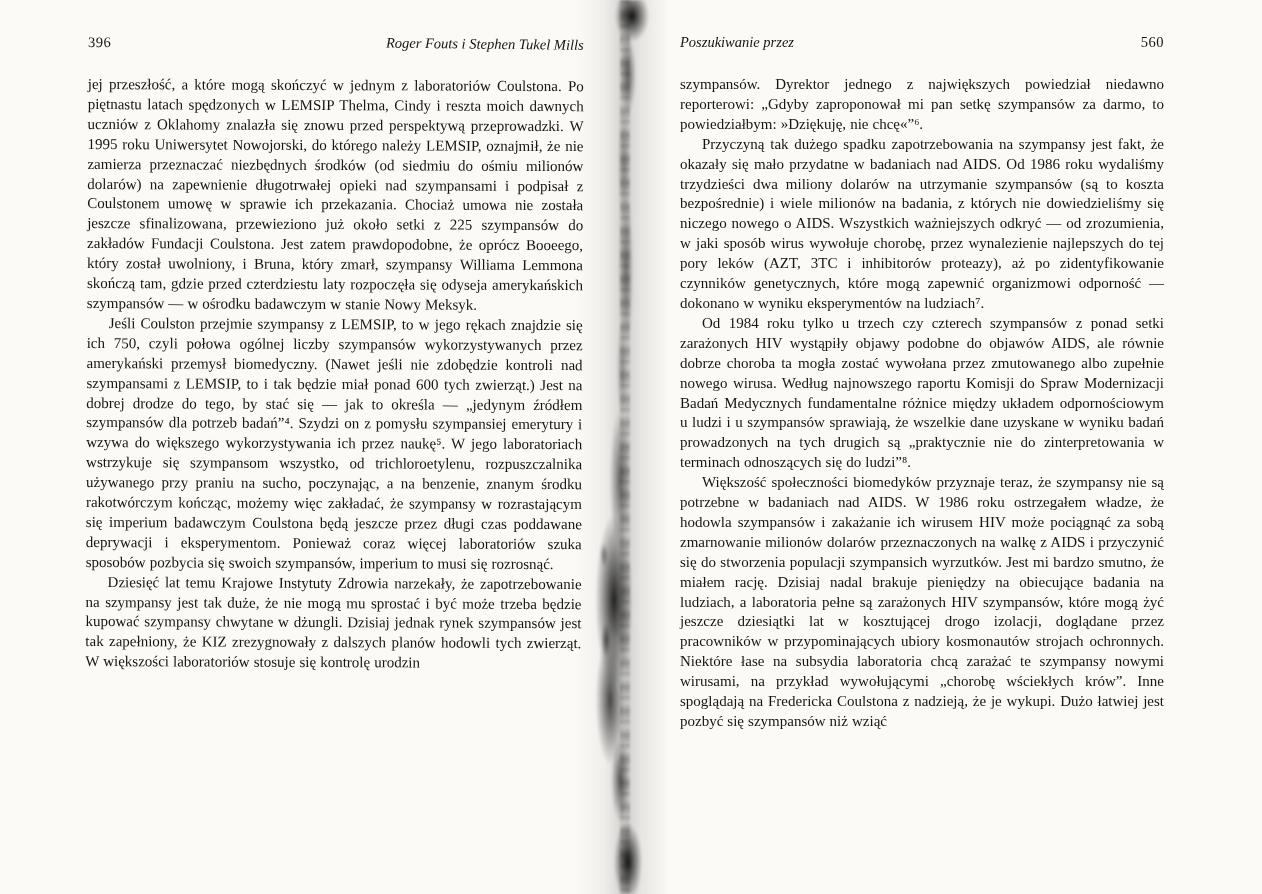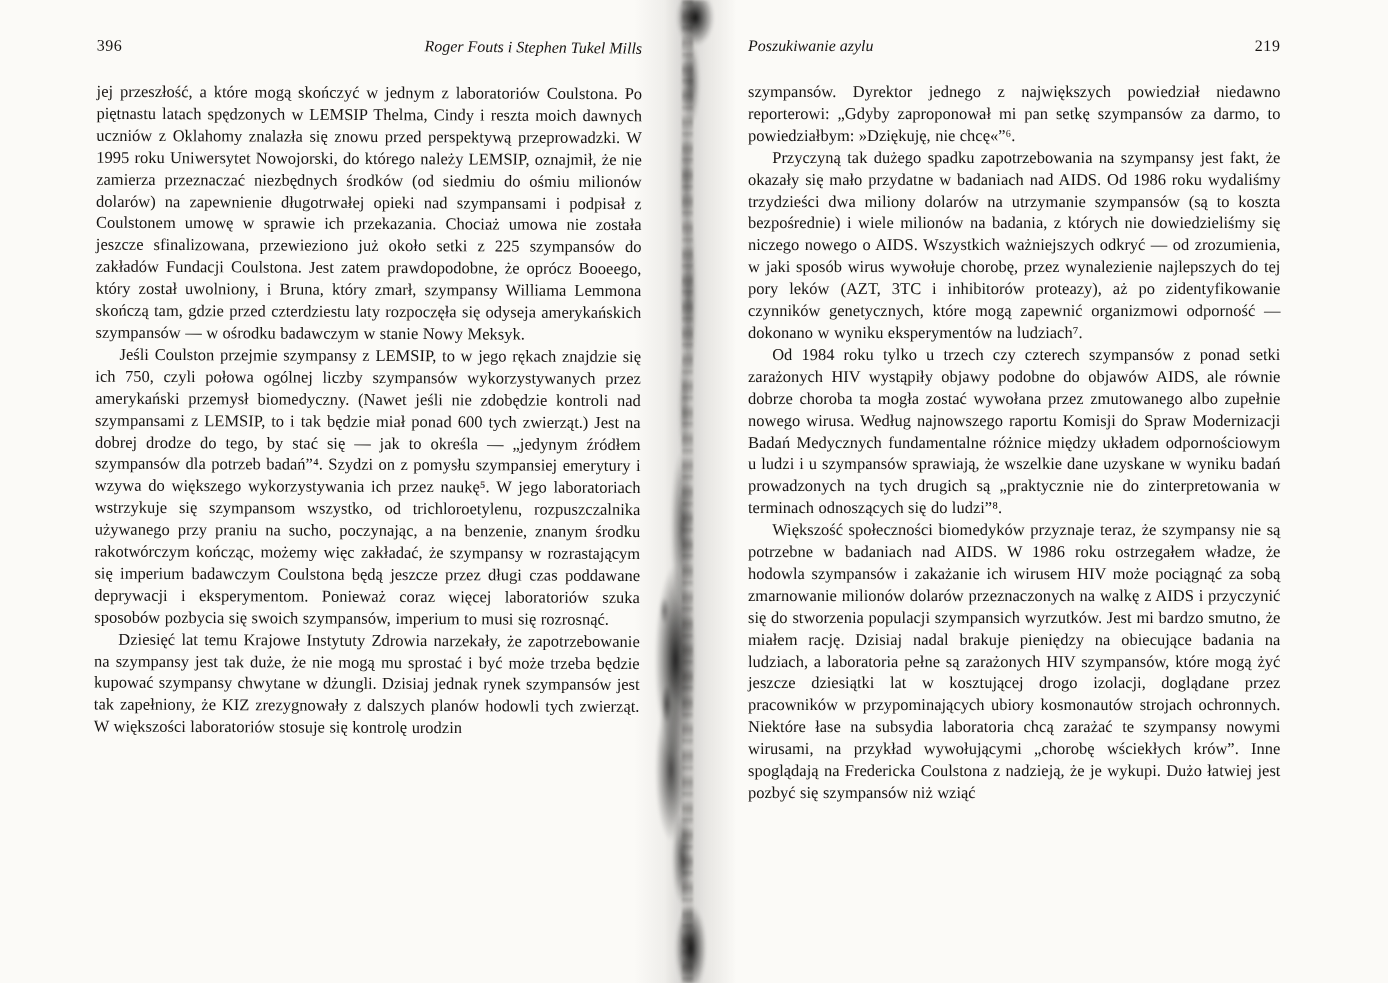--- a/index.html
+++ b/index.html
@@ -116,22 +116,22 @@
   </div>
   <div class="body-text">
     <p>jej przeszłość, a które mogą skończyć w jednym z laboratoriów Coulstona. Po piętnastu latach spędzonych w LEMSIP Thelma, Cindy i reszta moich dawnych uczniów z Oklahomy znalazła się znowu przed perspektywą przeprowadzki. W 1995 roku Uniwersytet Nowojorski, do którego należy LEMSIP, oznajmił, że nie zamierza przeznaczać niezbędnych środków (od siedmiu do ośmiu milionów dolarów) na zapewnienie długotrwałej opieki nad szympansami i podpisał z Coulstonem umowę w sprawie ich przekazania. Chociaż umowa nie została jeszcze sfinalizowana, przewieziono już około setki z 225 szympansów do zakładów Fundacji Coulstona. Jest zatem prawdopodobne, że oprócz Booeego, który został uwolniony, i Bruna, który zmarł, szympansy Williama Lemmona skończą tam, gdzie przed czterdziestu laty rozpoczęła się odyseja amerykańskich szympansów — w ośrodku badawczym w stanie Nowy Meksyk.</p>
     <p class="ind">Jeśli Coulston przejmie szympansy z LEMSIP, to w jego rękach znajdzie się ich 750, czyli połowa ogólnej liczby szympansów wykorzystywanych przez amerykański przemysł biomedyczny. (Nawet jeśli nie zdobędzie kontroli nad szympansami z LEMSIP, to i tak będzie miał ponad 600 tych zwierząt.) Jest na dobrej drodze do tego, by stać się — jak to określa — „jedynym źródłem szympansów dla potrzeb badań”⁴. Szydzi on z pomysłu szympansiej emerytury i wzywa do większego wykorzystywania ich przez naukę⁵. W jego laboratoriach wstrzykuje się szympansom wszystko, od trichloroetylenu, rozpuszczalnika używanego przy praniu na sucho, poczynając, a na benzenie, znanym środku rakotwórczym kończąc, możemy więc zakładać, że szympansy w rozrastającym się imperium badawczym Coulstona będą jeszcze przez długi czas poddawane deprywacji i eksperymentom. Ponieważ coraz więcej laboratoriów szuka sposobów pozbycia się swoich szympansów, imperium to musi się rozrosnąć.</p>
     <p class="ind">Dziesięć lat temu Krajowe Instytuty Zdrowia narzekały, że zapotrzebowanie na szympansy jest tak duże, że nie mogą mu sprostać i być może trzeba będzie kupować szympansy chwytane w dżungli. Dzisiaj jednak rynek szympansów jest tak zapełniony, że KIZ zrezygnowały z dalszych planów hodowli tych zwierząt. W większości laboratoriów stosuje się kontrolę urodzin</p>
   </div>
 </div>
 
 <div class="page page-right">
   <div class="running-head">
-    <span class="rh-title">Poszukiwanie azylu</span>
-    <span class="rh-num">219</span>
+    <span class="rh-title">Poszukiwanie przez</span>
+    <span class="rh-num">560</span>
   </div>
   <div class="body-text">
     <p>szympansów. Dyrektor jednego z największych powiedział niedawno reporterowi: „Gdyby zaproponował mi pan setkę szympansów za darmo, to powiedziałbym: »Dziękuję, nie chcę«”⁶.</p>
     <p class="ind">Przyczyną tak dużego spadku zapotrzebowania na szympansy jest fakt, że okazały się mało przydatne w badaniach nad AIDS. Od 1986 roku wydaliśmy trzydzieści dwa miliony dolarów na utrzymanie szympansów (są to koszta bezpośrednie) i wiele milionów na badania, z których nie dowiedzieliśmy się niczego nowego o AIDS. Wszystkich ważniejszych odkryć — od zrozumienia, w jaki sposób wirus wywołuje chorobę, przez wynalezienie najlepszych do tej pory leków (AZT, 3TC i inhibitorów proteazy), aż po zidentyfikowanie czynników genetycznych, które mogą zapewnić organizmowi odporność — dokonano w wyniku eksperymentów na ludziach⁷.</p>
     <p class="ind">Od 1984 roku tylko u trzech czy czterech szympansów z ponad setki zarażonych HIV wystąpiły objawy podobne do objawów AIDS, ale równie dobrze choroba ta mogła zostać wywołana przez zmutowanego albo zupełnie nowego wirusa. Według najnowszego raportu Komisji do Spraw Modernizacji Badań Medycznych fundamentalne różnice między układem odpornościowym u ludzi i u szympansów sprawiają, że wszelkie dane uzyskane w wyniku badań prowadzonych na tych drugich są „praktycznie nie do zinterpretowania w terminach odnoszących się do ludzi”⁸.</p>
     <p class="ind">Większość społeczności biomedyków przyznaje teraz, że szympansy nie są potrzebne w badaniach nad AIDS. W 1986 roku ostrzegałem władze, że hodowla szympansów i zakażanie ich wirusem HIV może pociągnąć za sobą zmarnowanie milionów dolarów przeznaczonych na walkę z AIDS i przyczynić się do stworzenia populacji szympansich wyrzutków. Jest mi bardzo smutno, że miałem rację. Dzisiaj nadal brakuje pieniędzy na obiecujące badania na ludziach, a laboratoria pełne są zarażonych HIV szympansów, które mogą żyć jeszcze dziesiątki lat w kosztującej drogo izolacji, doglądane przez pracowników w przypominających ubiory kosmonautów strojach ochronnych. Niektóre łase na subsydia laboratoria chcą zarażać te szympansy nowymi wirusami, na przykład wywołującymi „chorobę wściekłych krów”. Inne spoglądają na Fredericka Coulstona z nadzieją, że je wykupi. Dużo łatwiej jest pozbyć się szympansów niż wziąć</p>
   </div>
 </div>
 
 <div class="gutter"></div>

